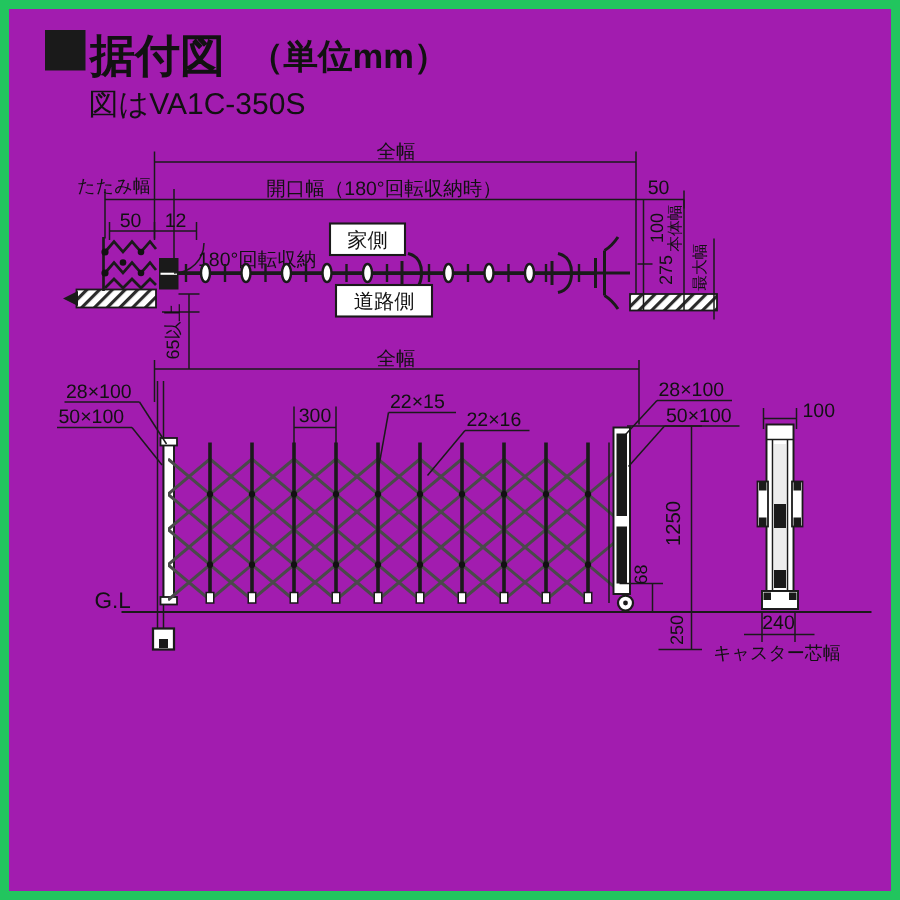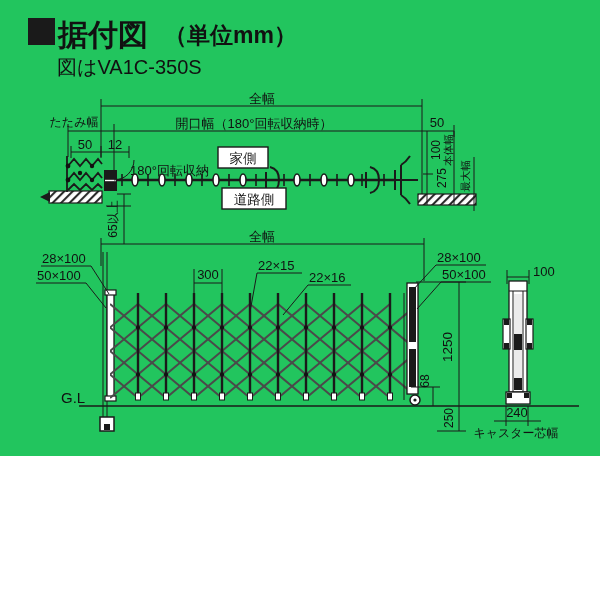--- a/index.html
+++ b/index.html
@@ -1,16 +1,16 @@
 <!DOCTYPE html>
 <html><head>
 <meta charset="utf-8">
 <style>
   html,body{margin:0;padding:0;background:#fff;}
-  .page{width:600px;height:456px;position:relative;background:#22c55e;border:4px solid #22c55e;box-sizing:border-box;
+  .page{width:600px;height:600px;position:relative;background:#a21caf;border:6px solid #22c55e;box-sizing:border-box;
         font-family:"Liberation Sans","DejaVu Sans",sans-serif;}
   svg{display:block;}
   text{fill:#111;font-family:"Liberation Sans","DejaVu Sans",sans-serif;}
   .ttl{font-size:30px;font-weight:bold;}
   .ttl2{font-size:23px;font-weight:600;}
   .sub{font-size:20px;}
   .dim{font-size:13px;}
   .dim12{font-size:12px;}
   .dimS{font-size:10.5px;}
   .gl{font-size:15px;}

